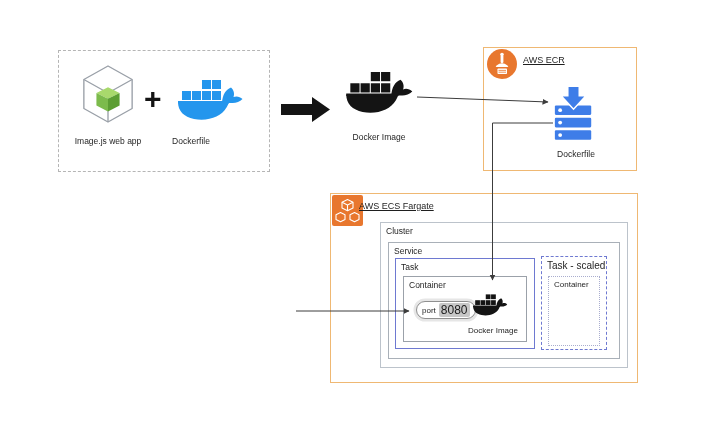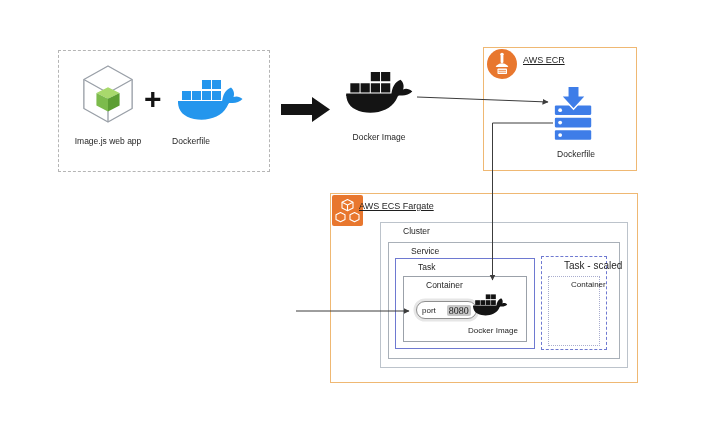--- a/index.html
+++ b/index.html
@@ -2,45 +2,45 @@
 <html style="--docker-blue: #2496ED; --icon-black: #141414; --aws-orange: #E8772E; --orange-border: #EFB873; --repo-blue: #3E7DE8; --node-green-top: #A8D96C; --node-green-left: #7CBB4C; --node-green-right: #5C9E33; --wireframe-gray: #9AA0A8; --cluster-border: #BCC3CB; --service-border: #A9B0B8; --container-border: #9BA1A9; --task-border: #6E79D1; --scaled-container-border: #A9ADCE; --dashed-gray: #B5B5B5; --arrow-gray: #3C3C3C; --port-badge-bg: #C7C7C7; --text: #1F1F1F;"><head>
 <meta charset="utf-8">
 <style>
   html,body{margin:0;padding:0;background:#ffffff;}
   .scene{
     position:relative;width:720px;height:427px;background:#fff;overflow:hidden;
     font-family:"Liberation Sans", sans-serif;color:var(--text);
   }
   .abs{position:absolute;}
   .lbl{position:absolute;font-size:8.5px;color:var(--text);text-align:center;line-height:1.1;}
-  .box-label{position:absolute;top:3px;left:22px;font-size:8.5px;color:var(--text);white-space:nowrap;}
+  .box-label{position:absolute;top:3px;left:5px;font-size:8.5px;color:var(--text);white-space:nowrap;}
   .group-title{position:absolute;font-size:9px;color:var(--text);white-space:nowrap;text-decoration:underline;}
 
   
   .build-box{left:58px;top:50px;width:210px;height:120px;border:1.5px dashed var(--dashed-gray);}
   .ecr-box{left:483px;top:47px;width:152px;height:122px;border:1px solid var(--orange-border);}
   .ecs-box{left:330px;top:193px;width:306px;height:188px;border:1px solid var(--orange-border);}
   .cluster-box{left:380px;top:222px;width:246px;height:144px;border:1px solid var(--cluster-border);}
   .service-box{left:388px;top:242px;width:230px;height:115px;border:1px solid var(--service-border);}
   .task-box{left:395px;top:258px;width:138px;height:89px;border:1px solid var(--task-border);text-align:center;}
   .container-box{left:403px;top:276px;width:122px;height:64px;border:1px solid var(--container-border);}
   .task-scaled-box{left:541px;top:256px;width:64px;height:92px;border:1px dashed var(--task-border);}
   .container-scaled-box{left:548px;top:276px;width:50px;height:68px;border:1px dotted var(--scaled-container-border);}
 
   .plus{left:144px;top:82px;font-size:30px;font-weight:700;color:#141414;}
 
   .whale-blue{color:var(--docker-blue);}
   .whale-black{color:var(--icon-black);}
 
   .port-chip{
-    left:416px;top:301px;height:16px;display:flex;align-items:center;gap:11px;
+    left:416px;top:301px;height:16px;display:flex;align-items:center;gap:3px;
     border:1px solid #8f8f8f;border-radius:9px;background:#fff;padding:0 5px;
     box-shadow:0 0 0 2.5px #e6e6e6;font-size:8px;color:var(--text);
   }
-  .port-num{background:var(--port-badge-bg);border-radius:2px;padding:0 2px;font-size:10px;color:#1a1a1a;font-family:Liberation Serif, serif;}
+  .port-num{background:var(--port-badge-bg);border-radius:2px;padding:0 2px;font-size:12px;color:#1a1a1a;}
 
   .overlay{position:absolute;left:0;top:0;pointer-events:none;}
   .conn{fill:none;stroke:var(--arrow-gray);stroke-width:1;}
   .ah{fill:var(--arrow-gray);}
   .big-arrow{fill:#141414;}
 
   .wire{stroke:var(--wireframe-gray);stroke-width:1.4;fill:none;stroke-linejoin:round;}
   .ecr-glyph-white{fill:#ffffff;}
   .ecs-glyph{stroke:#ffffff;stroke-width:1.1;fill:none;stroke-linejoin:round;}
 </style>

